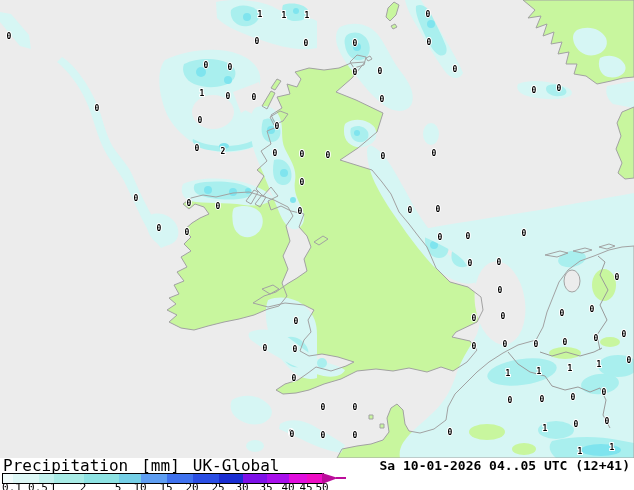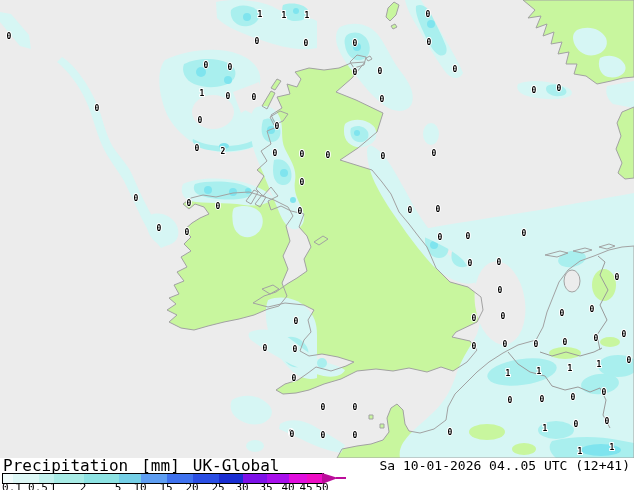--- a/index.html
+++ b/index.html
@@ -17,21 +17,21 @@
   .landpatch{fill:var(--land);}
   .borderline{fill:none;stroke:var(--border);stroke-width:1;}
   .lake{fill:var(--sea);stroke:var(--coastline);stroke-width:1;}
   .vlabel{font-family:"DejaVu Sans Mono",monospace;font-size:8px;font-weight:bold;
           fill:var(--value-text);stroke:#ffffff;stroke-width:2px;paint-order:stroke;
           text-anchor:middle;}
   .legend{position:absolute;left:0;top:458px;width:634px;height:32px;background:#ffffff;
           color:#000;}
   .legend-title{position:absolute;left:3px;top:0px;font-size:16px;line-height:15px;white-space:pre;}
   .legend-title .part{margin-right:13px;}
-  .legend-datetime{position:absolute;right:4px;top:0px;font-size:13px;line-height:15px;white-space:pre;}
+  .legend-datetime{position:absolute;right:4px;top:0px;font-size:13px;line-height:15px;white-space:pre;font-weight:bold;}
   .cbar{position:absolute;left:2px;top:15px;width:320px;height:9px;border:1px solid #000;}
   .cseg{position:absolute;top:0;height:9px;}
   .ctick{position:absolute;top:-1px;width:1px;height:11px;background:#000;}
   .clabels{position:absolute;left:2px;top:25px;width:360px;height:10px;}
   .clabel{position:absolute;top:0;transform:translateX(-50%);font-size:11px;line-height:9px;}
   .carrow{position:absolute;left:322px;top:15px;width:0;height:0;
           border-top:5px solid transparent;border-bottom:6px solid transparent;
           border-left:16px solid var(--arrow);}
   .carrow-tail{position:absolute;left:336px;top:19px;width:10px;height:2px;background:var(--arrow);}
 </style>

